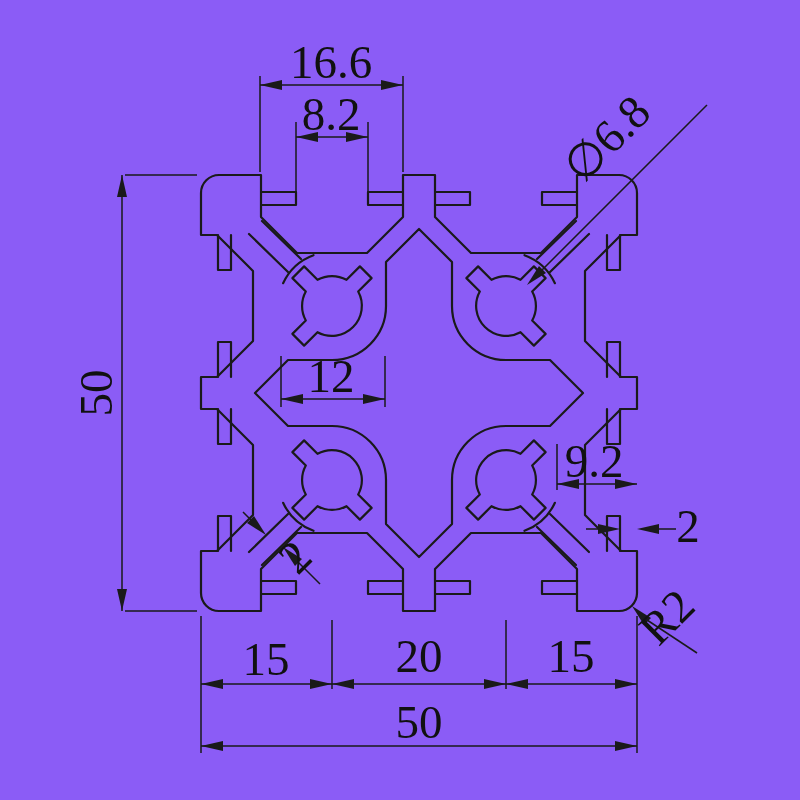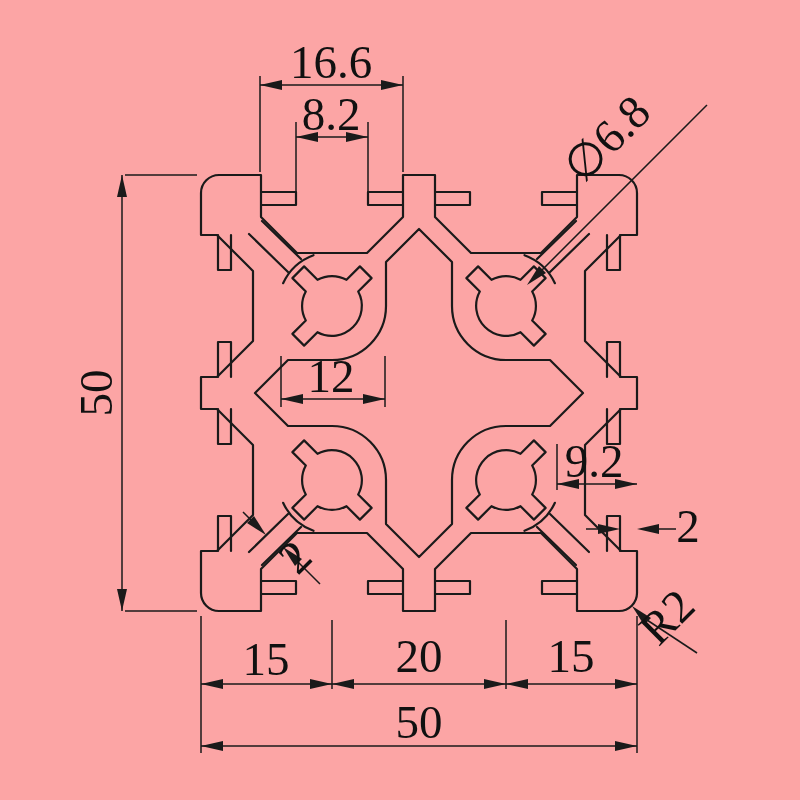--- a/index.html
+++ b/index.html
@@ -1,16 +1,16 @@
 <!DOCTYPE html>
 <html><head>
 <meta charset="utf-8">
 <style>
   html,body{margin:0;padding:0;background:#fff;width:800px;height:800px;overflow:hidden;}
-  #canvas{width:800px;height:800px;position:relative;background:#fca5a5;}
+  #canvas{width:800px;height:800px;position:relative;background:#8b5cf6;}
   svg{display:block;}
   .prof{fill:none;stroke:#1a1a1a;stroke-width:2.2;stroke-linejoin:round;stroke-linecap:round;}
   .dim{fill:none;stroke:#1a1a1a;stroke-width:1.5;stroke-linecap:butt;}
   .ah{fill:#1a1a1a;stroke:none;}
   text{font-family:"Liberation Serif","DejaVu Serif","DejaVu Sans",serif;
        font-size:47px;fill:#111;}
   .mid{text-anchor:middle;}
 </style>
 </head>
 <body>

